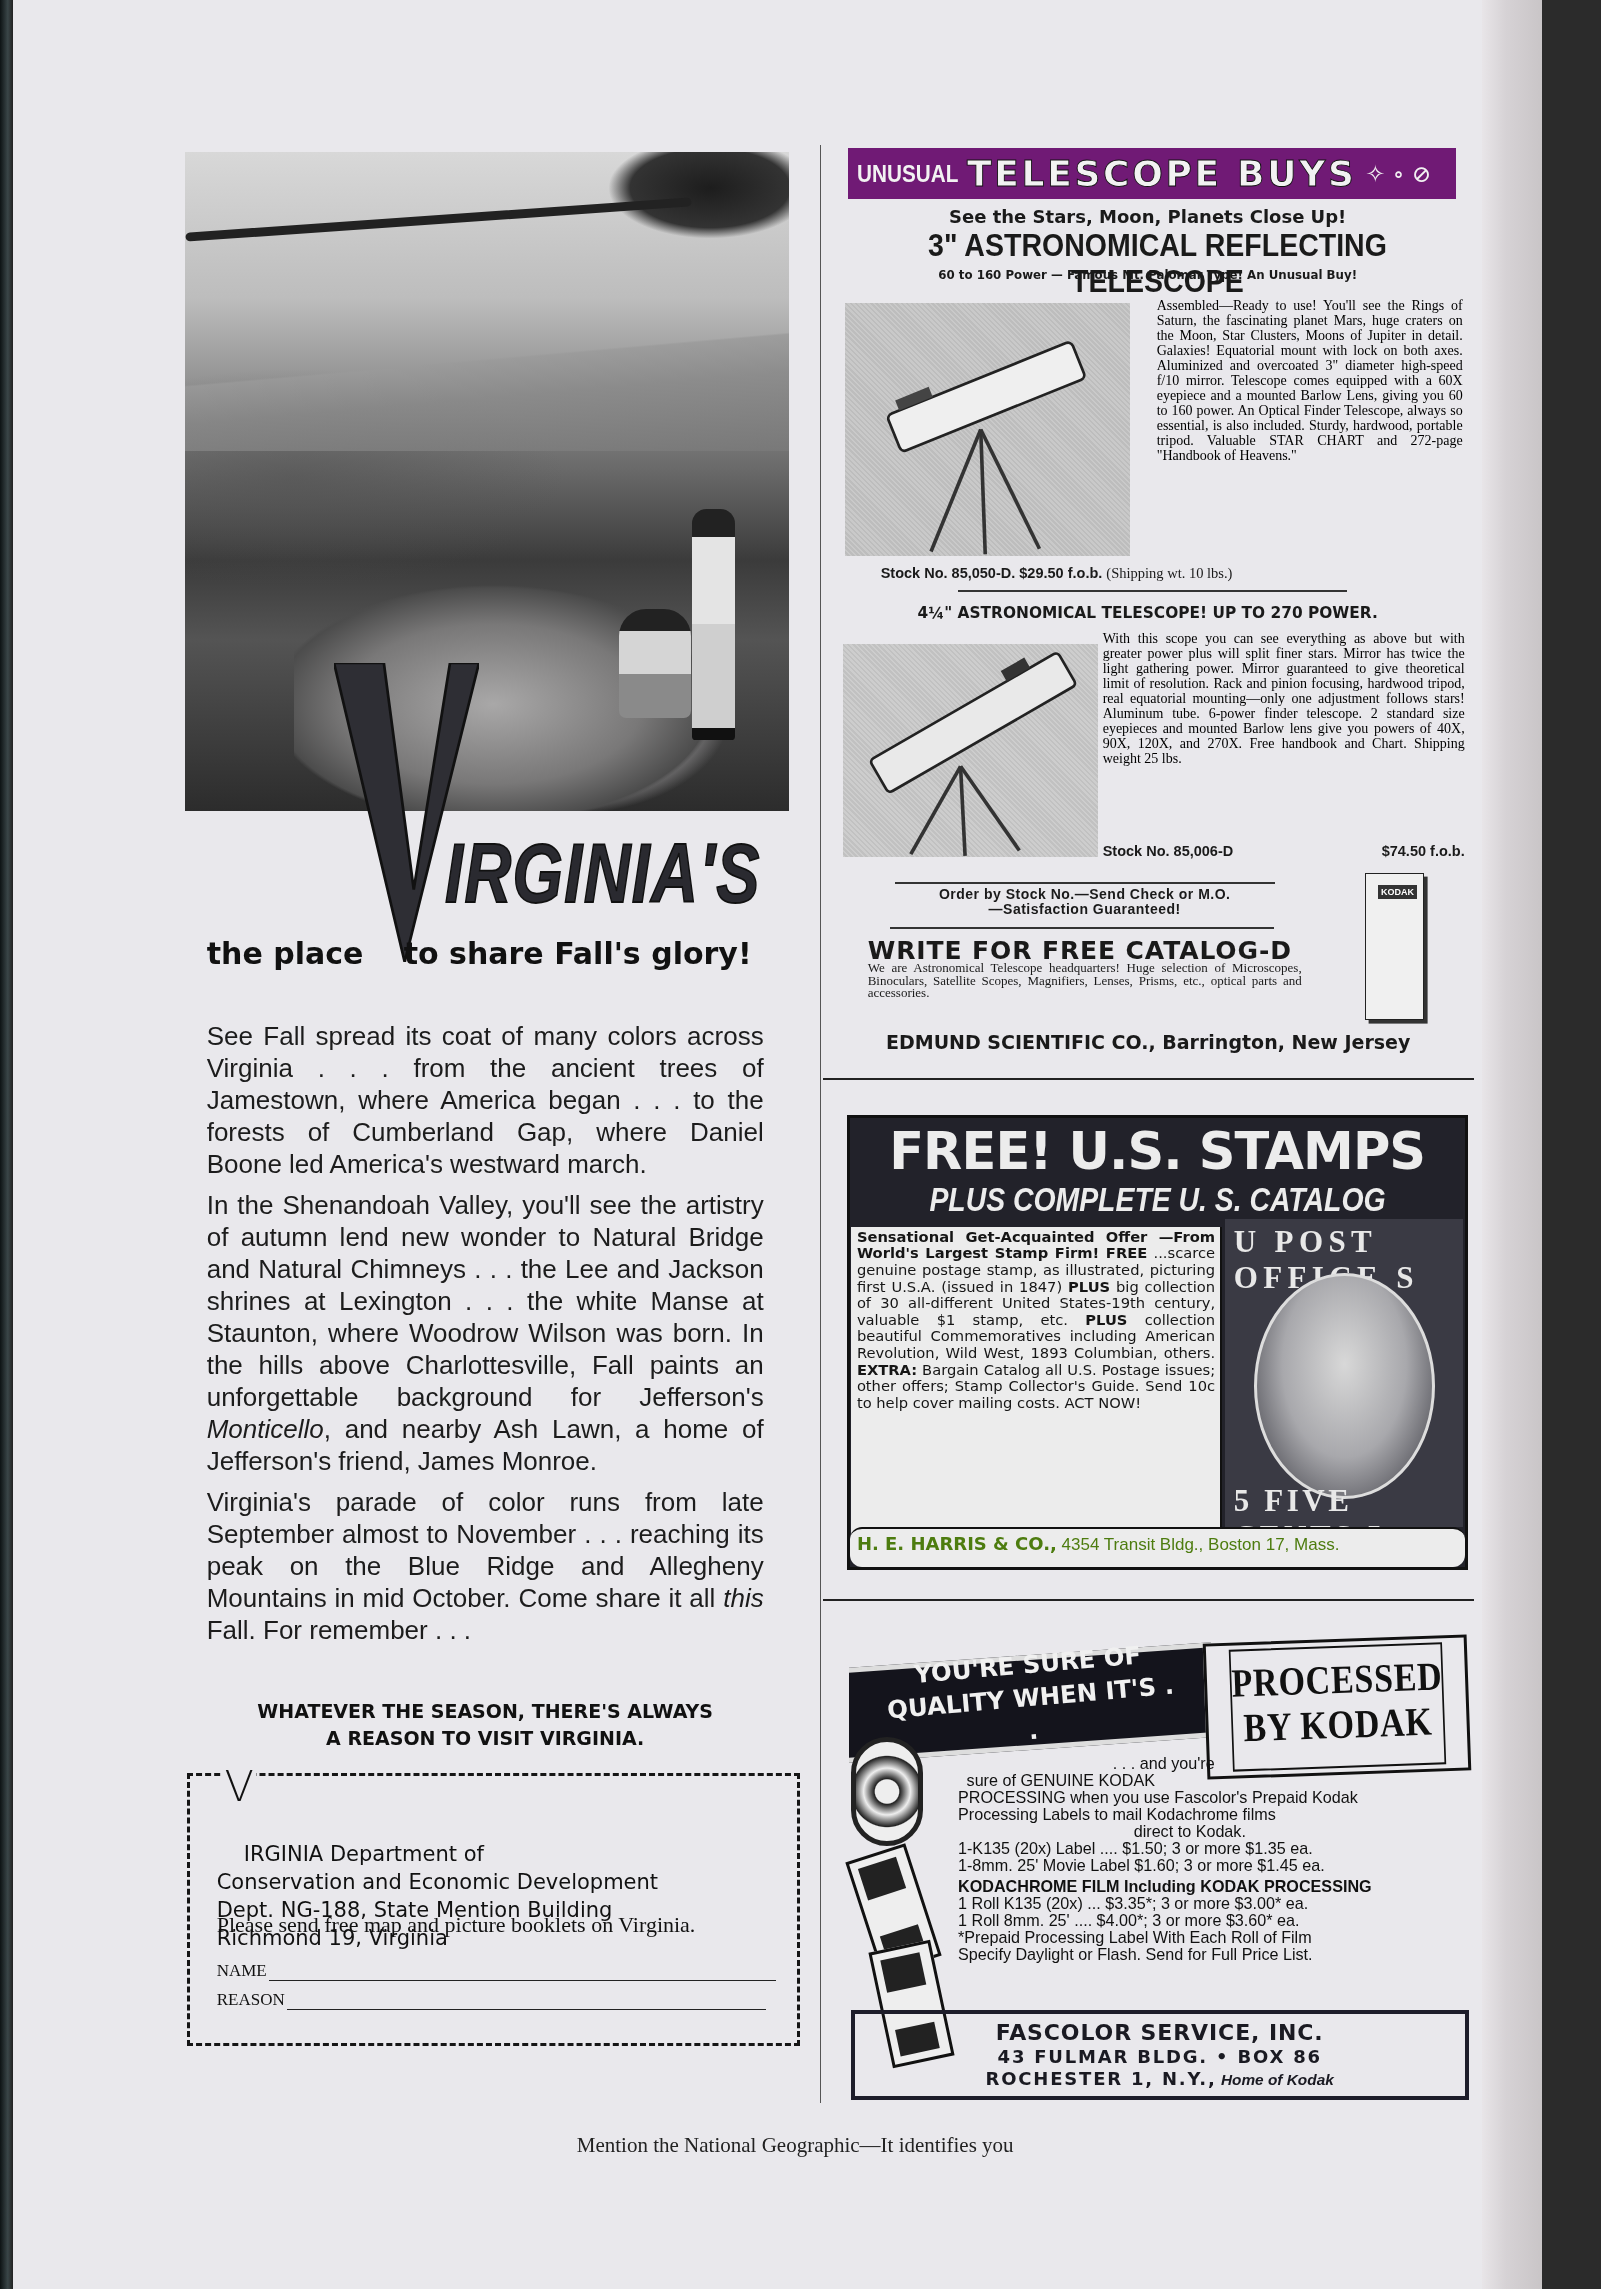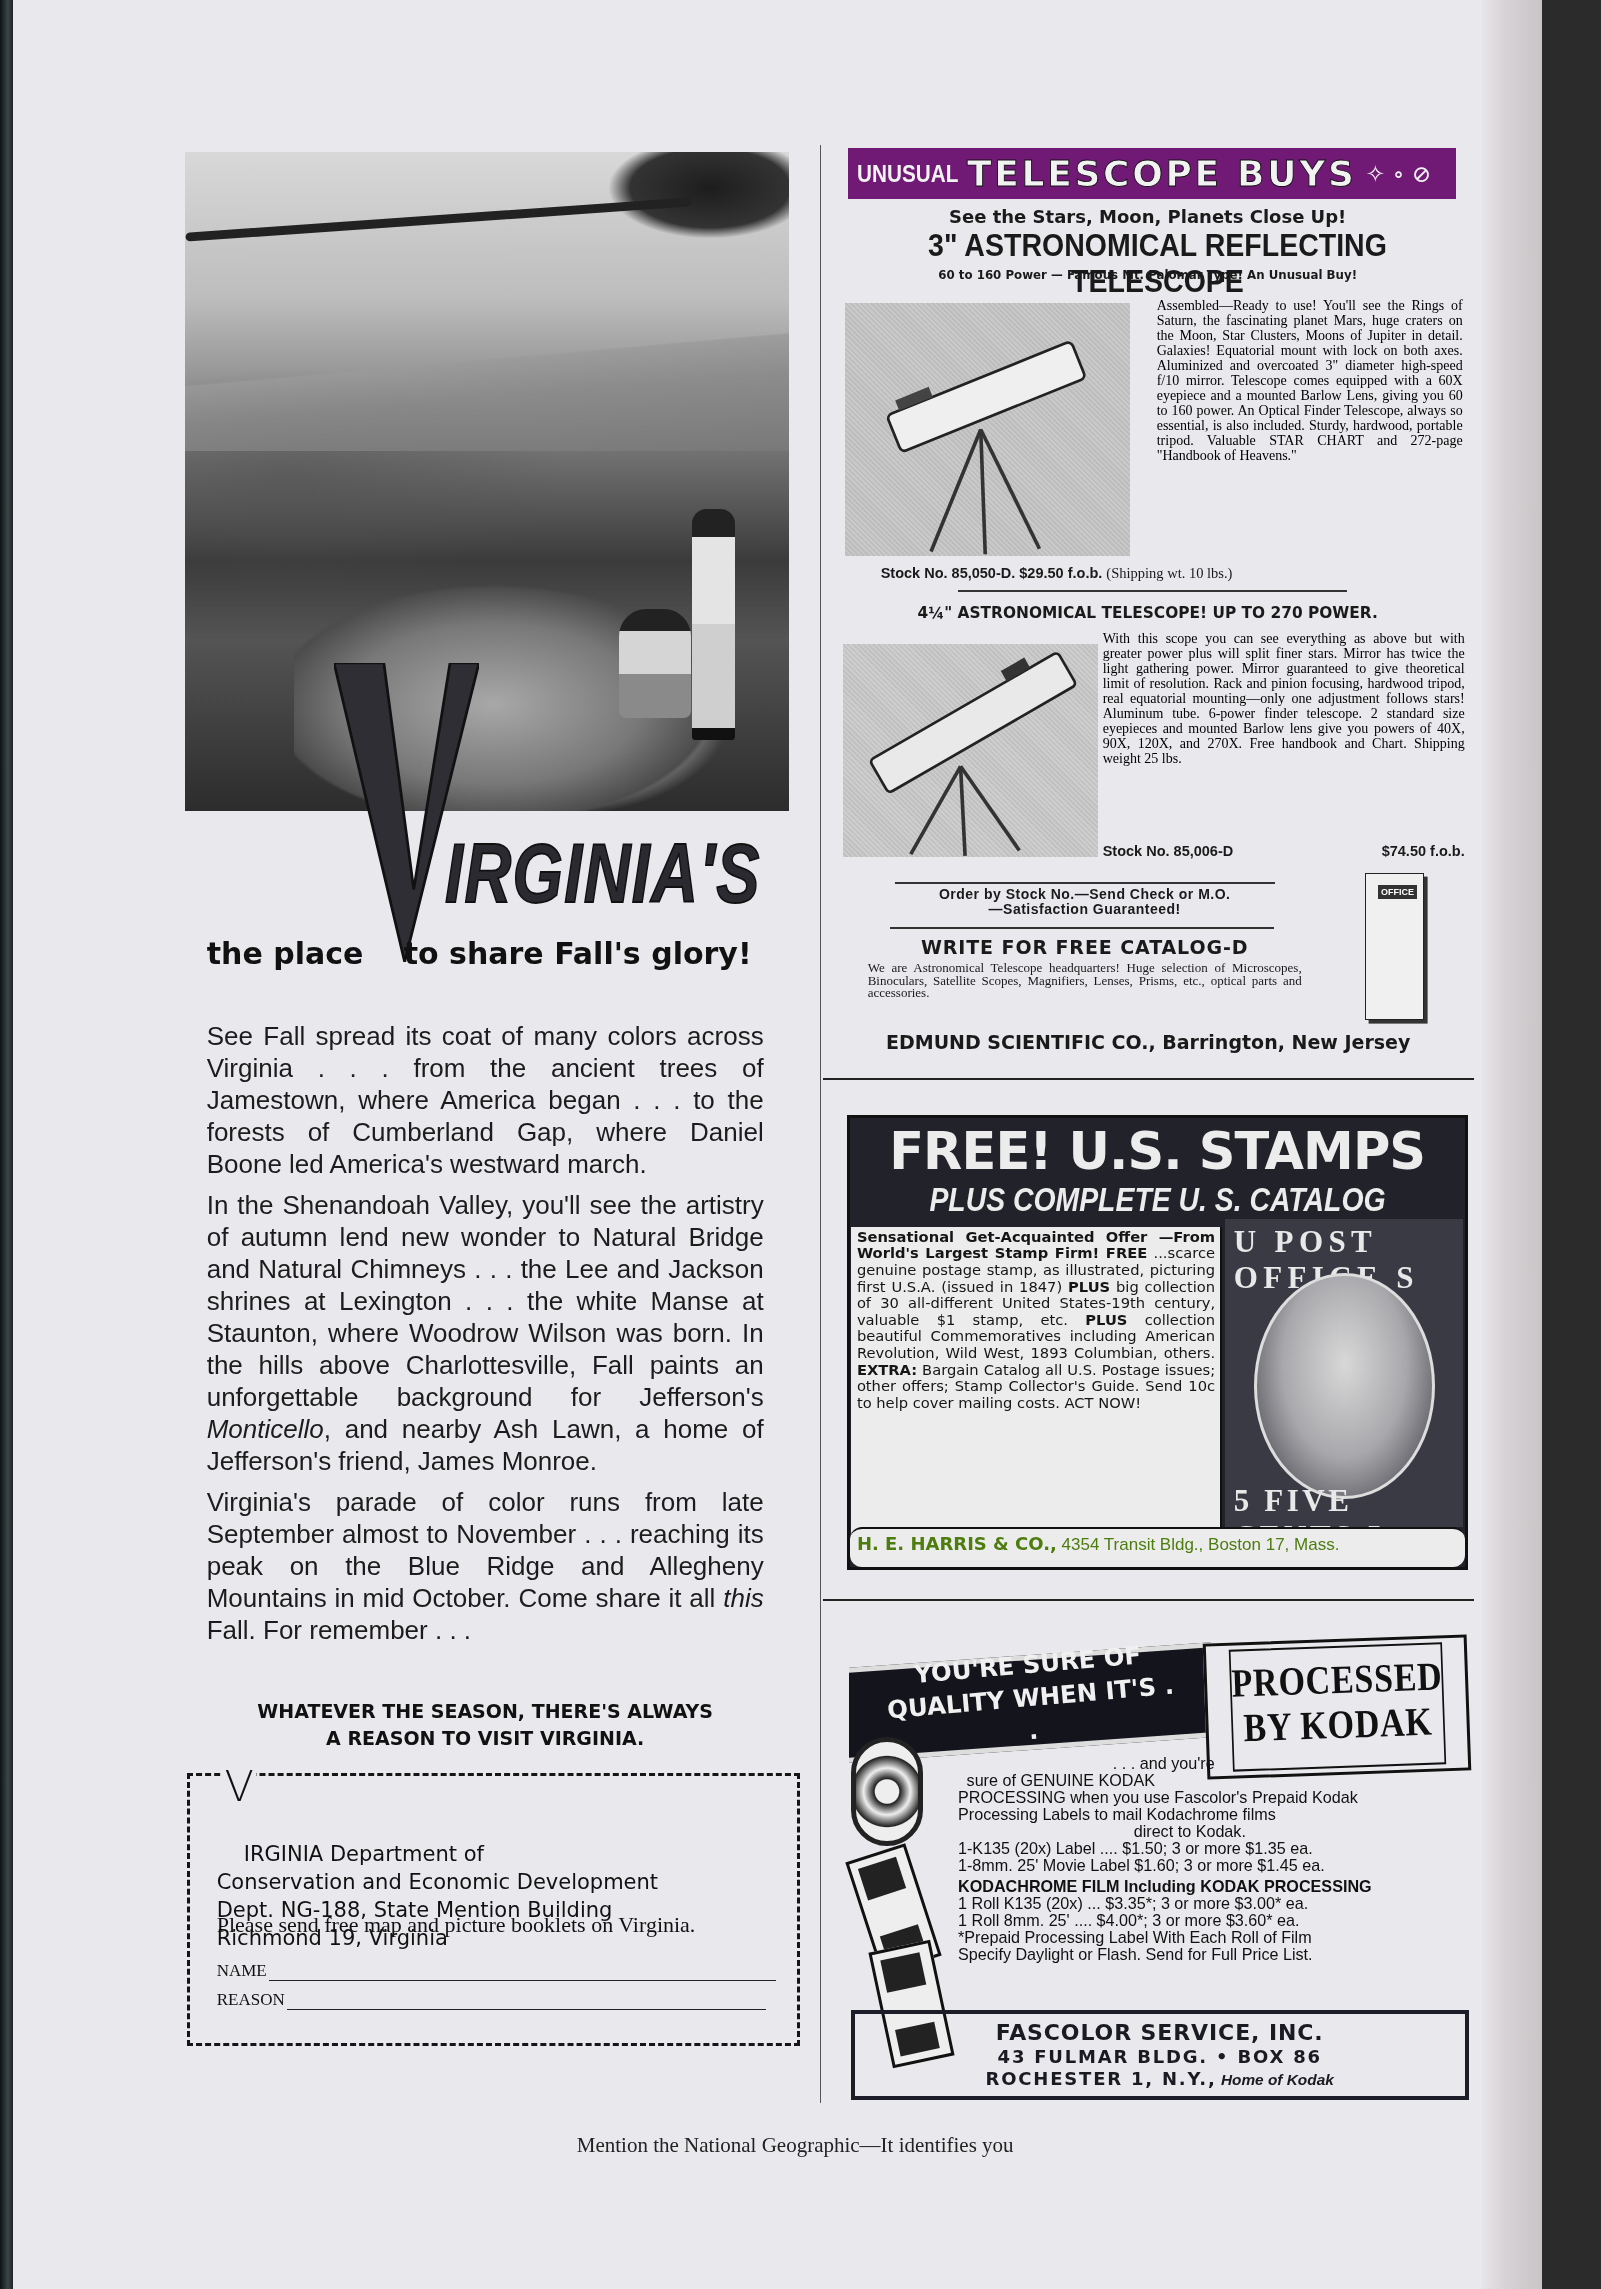--- a/index.html
+++ b/index.html
@@ -82,21 +82,21 @@
   .tele-desc { font-family: "Liberation Serif", serif; font-size: 14px; line-height: 15px; color: #000000; text-align: justify; }
   .tele-desc1 { position: absolute; left: 1144px; top: 298px; width: 306px; }
   .tele-desc2 { position: absolute; left: 1090px; top: 631px; width: 362px; }
   .tele-stock1 { position: absolute; left: 868px; top: 565px; font-family: "Liberation Sans", sans-serif; font-weight: bold; font-size: 14.5px; }
   .tele-stock1 .ship { font-family: "Liberation Serif", serif; font-weight: normal; }
   .tele-rule { position: absolute; height: 1.8px; background: #333; }
   .tele-model2 { position: absolute; left: 814px; top: 604px; width: 642px; text-align: center; font-family: "DejaVu Sans", sans-serif; font-weight: bold; font-size: 15.4px; }
   .tele-stock2 { position: absolute; left: 1090px; top: 843px; width: 362px; display: flex; justify-content: space-between; font-family: "Liberation Sans", sans-serif; font-weight: bold; font-size: 14.5px; }
 
   .tele-order { position: absolute; left: 855px; top: 887px; width: 434px; text-align: center; font-family: "Liberation Sans", sans-serif; font-weight: bold; font-size: 14px; line-height: 15.4px; letter-spacing: 0.5px; }
-  .tele-catalog-title { position: absolute; left: 855px; top: 936px; width: 434px; text-align: center; font-family: "DejaVu Sans", sans-serif; font-weight: bold; font-size: 19px; letter-spacing: 0.9px; }
+  .tele-catalog-title { position: absolute; left: 855px; top: 936px; width: 434px; font-family: "DejaVu Sans", sans-serif; font-weight: bold; font-size: 25px; letter-spacing: 0.9px; }
   .tele-catalog-body { position: absolute; left: 855px; top: 962px; width: 434px; font-family: "Liberation Serif", serif; font-size: 13px; line-height: 12.7px; text-align: justify; }
   .catalog-book { position: absolute; left: 1352px; top: 873px; width: 59px; height: 147px; border: 1.8px solid #222; background: #f0f0f0; box-shadow: 3.6px 3.6px 0 #333; }
   .catalog-book .lbl { position: absolute; left: 12.7px; top: 11px; background: #333; color: #fff; font-family: "Liberation Sans", sans-serif; font-weight: bold; font-size: 9px; padding: 1.8px 2.7px; }
   .tele-company { position: absolute; left: 819px; top: 1031px; width: 633px; text-align: center; font-family: "DejaVu Sans", sans-serif; font-weight: bold; font-size: 19px; }
 
   .section-rule { position: absolute; left: 810px; height: 1.8px; background: #222; }
 
   
   .stamps-box { position: absolute; left: 834px; top: 1115px; width: 621px; height: 455px; border: 3.6px solid #111; background: #22222a; }
   .stamps-h1 { position: absolute; left: 0; top: 3.6px; width: 100%; text-align: center; font-family: "DejaVu Sans", sans-serif; font-weight: bold; font-size: 51px; color: #ececec; letter-spacing: -0.9px; }
@@ -231,21 +231,21 @@
 
   <div class="tele-rule" style="left:882px; top:882px; width:380px;"></div>
   <div class="tele-order">
     <div>Order by Stock No.—Send Check or M.O.</div>
     <div>—Satisfaction Guaranteed!</div>
   </div>
   <div class="tele-rule" style="left:877px; top:927px; width:384px;"></div>
   <div class="tele-catalog-title">WRITE FOR FREE CATALOG-D</div>
   <div class="tele-catalog-body">We are Astronomical Telescope headquarters! Huge selection of Microscopes, Binoculars, Satellite Scopes, Magnifiers, Lenses, Prisms, etc., optical parts and accessories.</div>
   <div class="catalog-book">
-    <span class="lbl">OFFICE</span>
+    <span class="lbl">KODAK</span>
   </div>
   <div class="tele-company">EDMUND SCIENTIFIC CO., Barrington, New Jersey</div>
 
   <div class="section-rule" style="top:1078px; width:651px;"></div>
 
   <div class="stamps-box">
     <div class="stamps-h1">FREE! U.S. STAMPS</div>
     <div class="stamps-h2">PLUS COMPLETE U. S. CATALOG</div>
     <div class="stamps-textbox">
       <b>Sensational Get-Acquainted Offer —From World's Largest Stamp Firm! FREE</b><span> ...scarce genuine postage stamp, as illustrated, picturing first U.S.A. (issued in 1847) </span><b>PLUS</b><span> big collection of 30 all-different United States-19th century, valuable $1 stamp, etc. </span><b>PLUS</b><span> collection beautiful Commemoratives including American Revolution, Wild West, 1893 Columbian, others. </span><b>EXTRA:</b><span> Bargain Catalog all U.S. Postage issues; other offers; Stamp Collector's Guide. Send 10c to help cover mailing costs. ACT NOW!</span>

